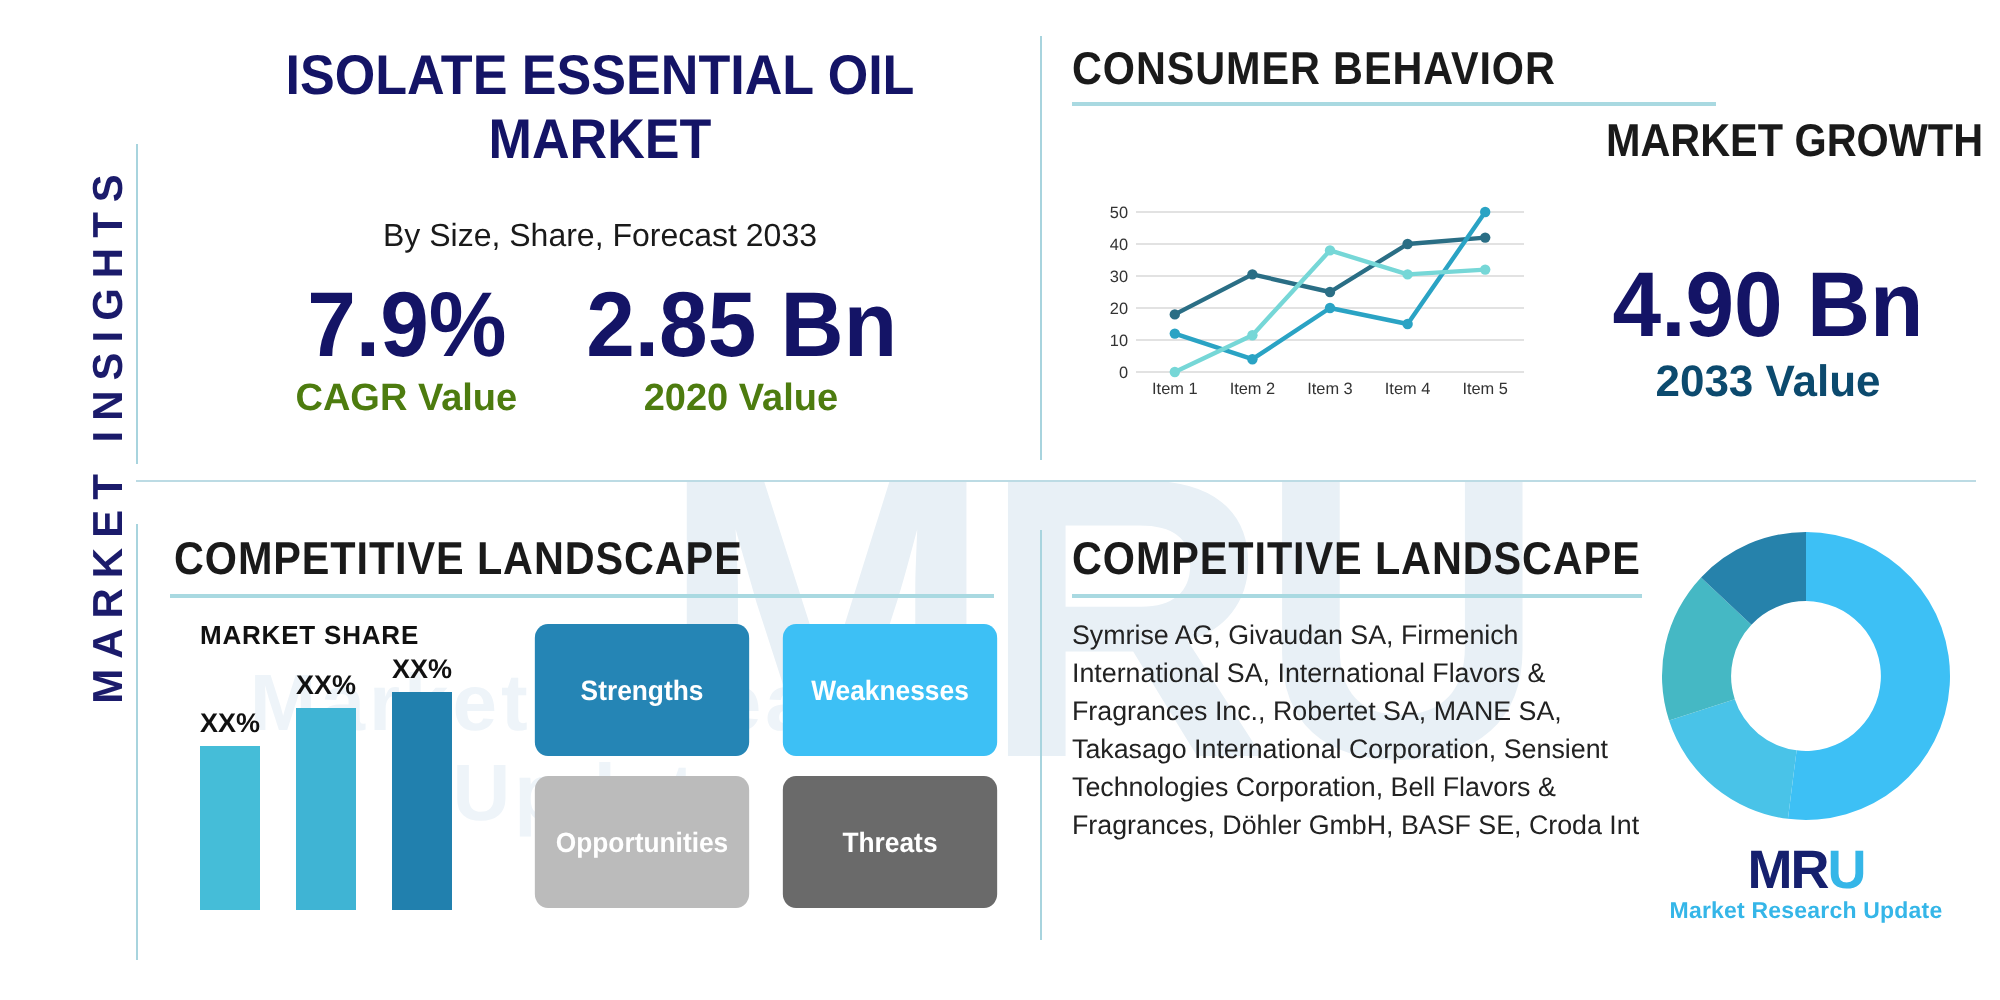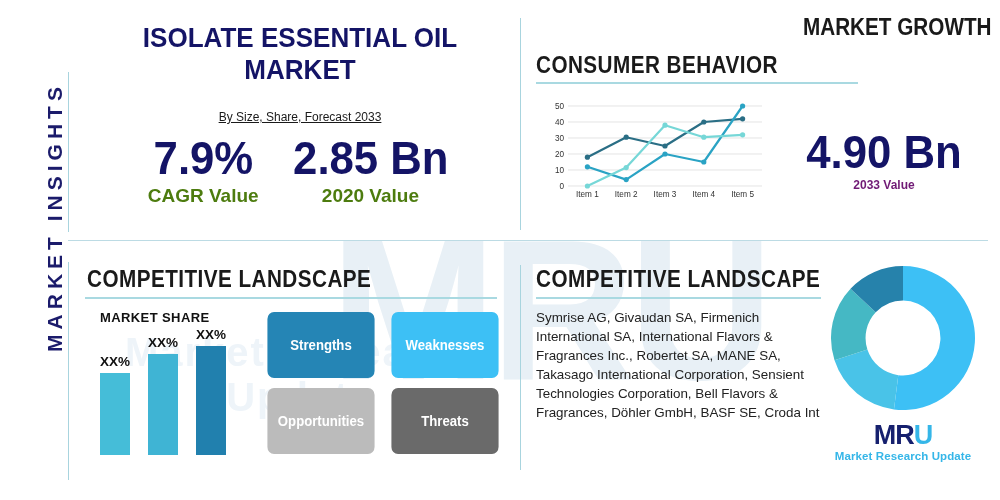--- a/index.html
+++ b/index.html
@@ -68,21 +68,21 @@
   
   #q-topleft { position:absolute; left:68px; top:10px; width:452px; height:230px; z-index:3;padding-left:12px; }
   #main-title {
     font-size:28px; font-weight:700; color:#141466;
     letter-spacing:0px; text-align:center;
     margin-top:12px;
     font-stretch:condensed;
     transform:scaleX(0.93); transform-origin:center;
   }
   #subtitle {
-    font-size:12px; color:#1a1a1a; text-align:center; margin-top:24px;text-decoration:underline;
+    font-size:16px; color:#1a1a1a; text-align:center; margin-top:24px;
   }
   #kpi-row { display:flex; justify-content:center; gap:30px; margin-top:10px; }
   .kpi { text-align:center; }
   .kpi-value {
     font-size:46px; font-weight:700; color:#141466; line-height:1.08;
     transform:scaleX(0.95); transform-origin:center;
   }
   .kpi-label { font-size:19px; font-weight:700; color:#4d7c0f; margin-top:1px; }
 
   
@@ -100,21 +100,21 @@
     display:inline-block; transform:scaleX(0.9); transform-origin:right center;
   }
 
   #tr-body { display:flex; margin-top:14px; }
   #chart-col { width:232px; padding-left:6px; }
   #value-col { flex:1; text-align:center; padding-top:30px; }
   #big-value {
     font-size:46px; font-weight:700; color:#141466;
     transform:scaleX(0.95); transform-origin:center; line-height:1.05;
   }
-  #big-value-label { font-size:12px; font-weight:700; color:#701a75; margin-top:2px; }
+  #big-value-label { font-size:22px; font-weight:700; color:#0c4a6e; margin-top:2px; }
 
   
   #line-chart { width:224px; height:112px; display:block; }
 
   
   #q-botleft { position:absolute; left:68px; top:258px; width:452px; height:235px; z-index:3; }
   #cl-left-head-wrap { padding-left:19px; padding-top:8px; }
   #cl-left-underline { width:412px; height:1.6px; background:#a9d9e1; margin-top:4px; margin-left:17px; }
 
   #bl-body { display:flex; margin-top:11px; }
@@ -186,26 +186,26 @@
       <div class="kpi-label">CAGR Value</div>
     </div>
     <div class="kpi">
       <div class="kpi-value">2.85 Bn</div>
       <div class="kpi-label">2020 Value</div>
     </div>
   </div>
 </div>
 
 <div id="q-topright">
-  <div id="market-growth-wrap">
-    <div id="market-growth-head">MARKET GROWTH</div>
-  </div>
   <div id="consumer-behavior-wrap">
     <div class="sec-head">CONSUMER BEHAVIOR</div>
     <div id="cb-underline"></div>
+  </div>
+  <div id="market-growth-wrap">
+    <div id="market-growth-head">MARKET GROWTH</div>
   </div>
 
   <div id="tr-body">
     <div id="chart-col">
       <svg id="line-chart" viewBox="0 0 224 112">
         <g id="chart-grid">
             <line x1="26" x2="220" y1="88" y2="88" stroke="#d9d9d9" stroke-width="0.7"></line>
             <line x1="26" x2="220" y1="72" y2="72" stroke="#d9d9d9" stroke-width="0.7"></line>
             <line x1="26" x2="220" y1="56" y2="56" stroke="#d9d9d9" stroke-width="0.7"></line>
             <line x1="26" x2="220" y1="40" y2="40" stroke="#d9d9d9" stroke-width="0.7"></line>

